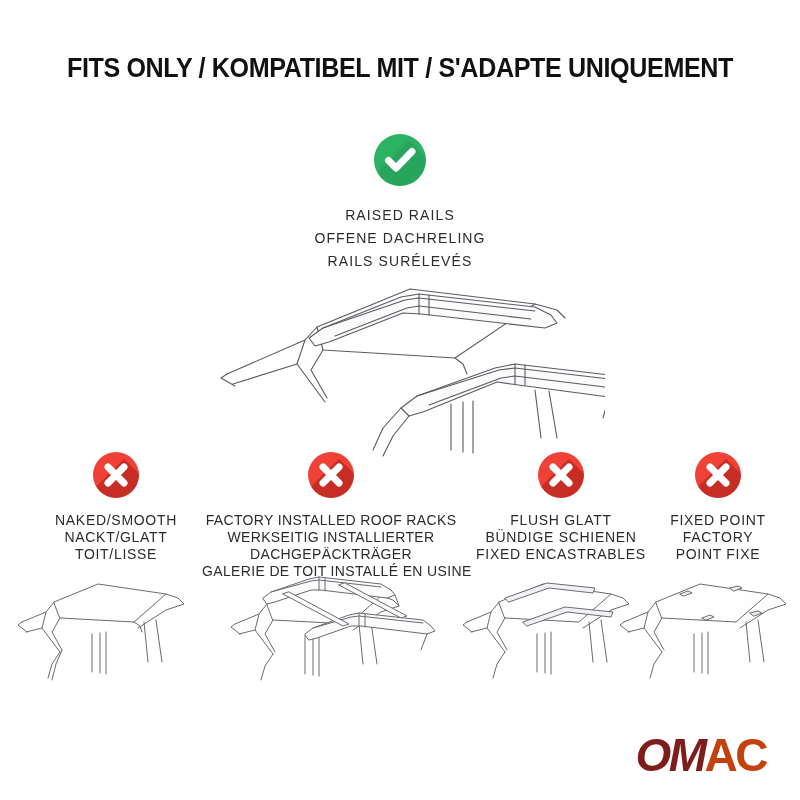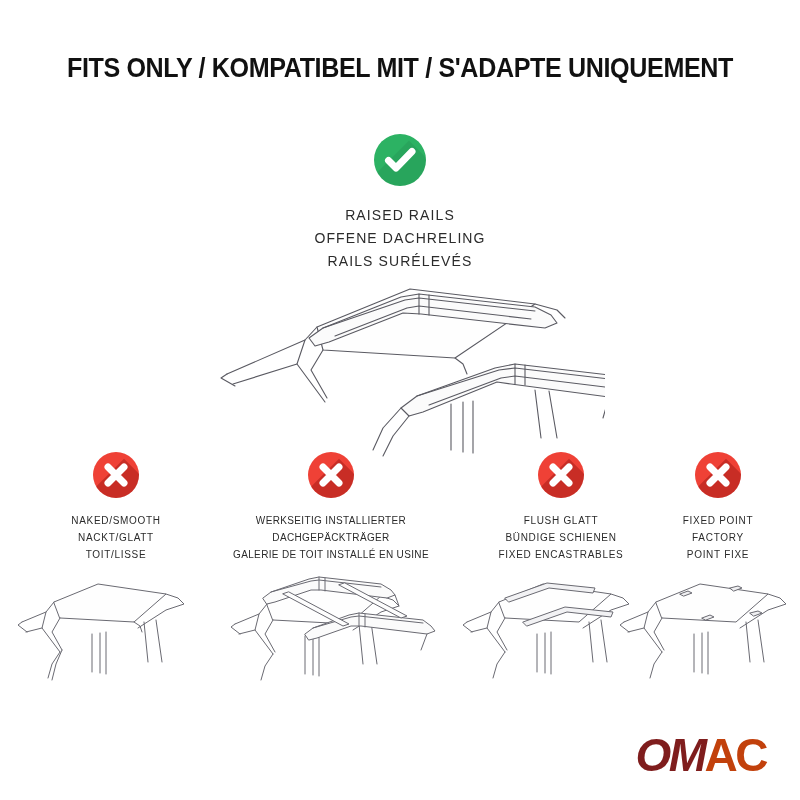--- a/index.html
+++ b/index.html
@@ -106,21 +106,21 @@
   .col {
     position: absolute;
     top: 0;
     text-align: center;
   }
   .col .badge { width: 46px; height: 46px; }
   .col .badge .shade { width: 40px; height: 40px; right: -5px; bottom: -9px; }
 
   .col .label-block { margin-top: 10px; }
   .col .label-block .ln {
-    font-size: 10px;
+    font-size: 14px;
     line-height: 17px;
     letter-spacing: 0.7px;
     color: #2b2b2b;
   }
 
   .col-illo {
     position: absolute;
     top: 118px;
     left: 50%;
     transform: translateX(-50%);
@@ -253,20 +253,21 @@
     </div>
 
     <div class="col" id="col-factory">
       <div class="badge red">
         <div class="shade"></div>
         <svg width="46" height="46" viewBox="0 0 46 46" aria-hidden="true">
           <path d="M15 15 L31 31 M31 15 L15 31" fill="none" stroke="#ffffff" stroke-width="7" stroke-linecap="round"></path>
         </svg>
       </div>
       <div class="label-block">
+        <span class="ln">FACTORY INSTALLED ROOF RACKS</span>
         <span class="ln">WERKSEITIG INSTALLIERTER</span>
         <span class="ln">DACHGEPÄCKTRÄGER</span>
         <span class="ln">GALERIE DE TOIT INSTALLÉ EN USINE</span>
       </div>
       <div class="col-illo">
         <svg width="220" height="120" viewBox="0 0 220 120" aria-hidden="true">
           <g fill="none" stroke="#6a6a72" stroke-width="1" stroke-linejoin="round" stroke-linecap="round">
 
             <path d="M46 34 L90 16 L160 26 L128 54 L52 50 Z" fill="#fefefe"></path>
             <path d="M46 34 L38 44 L34 60 L52 84"></path>

